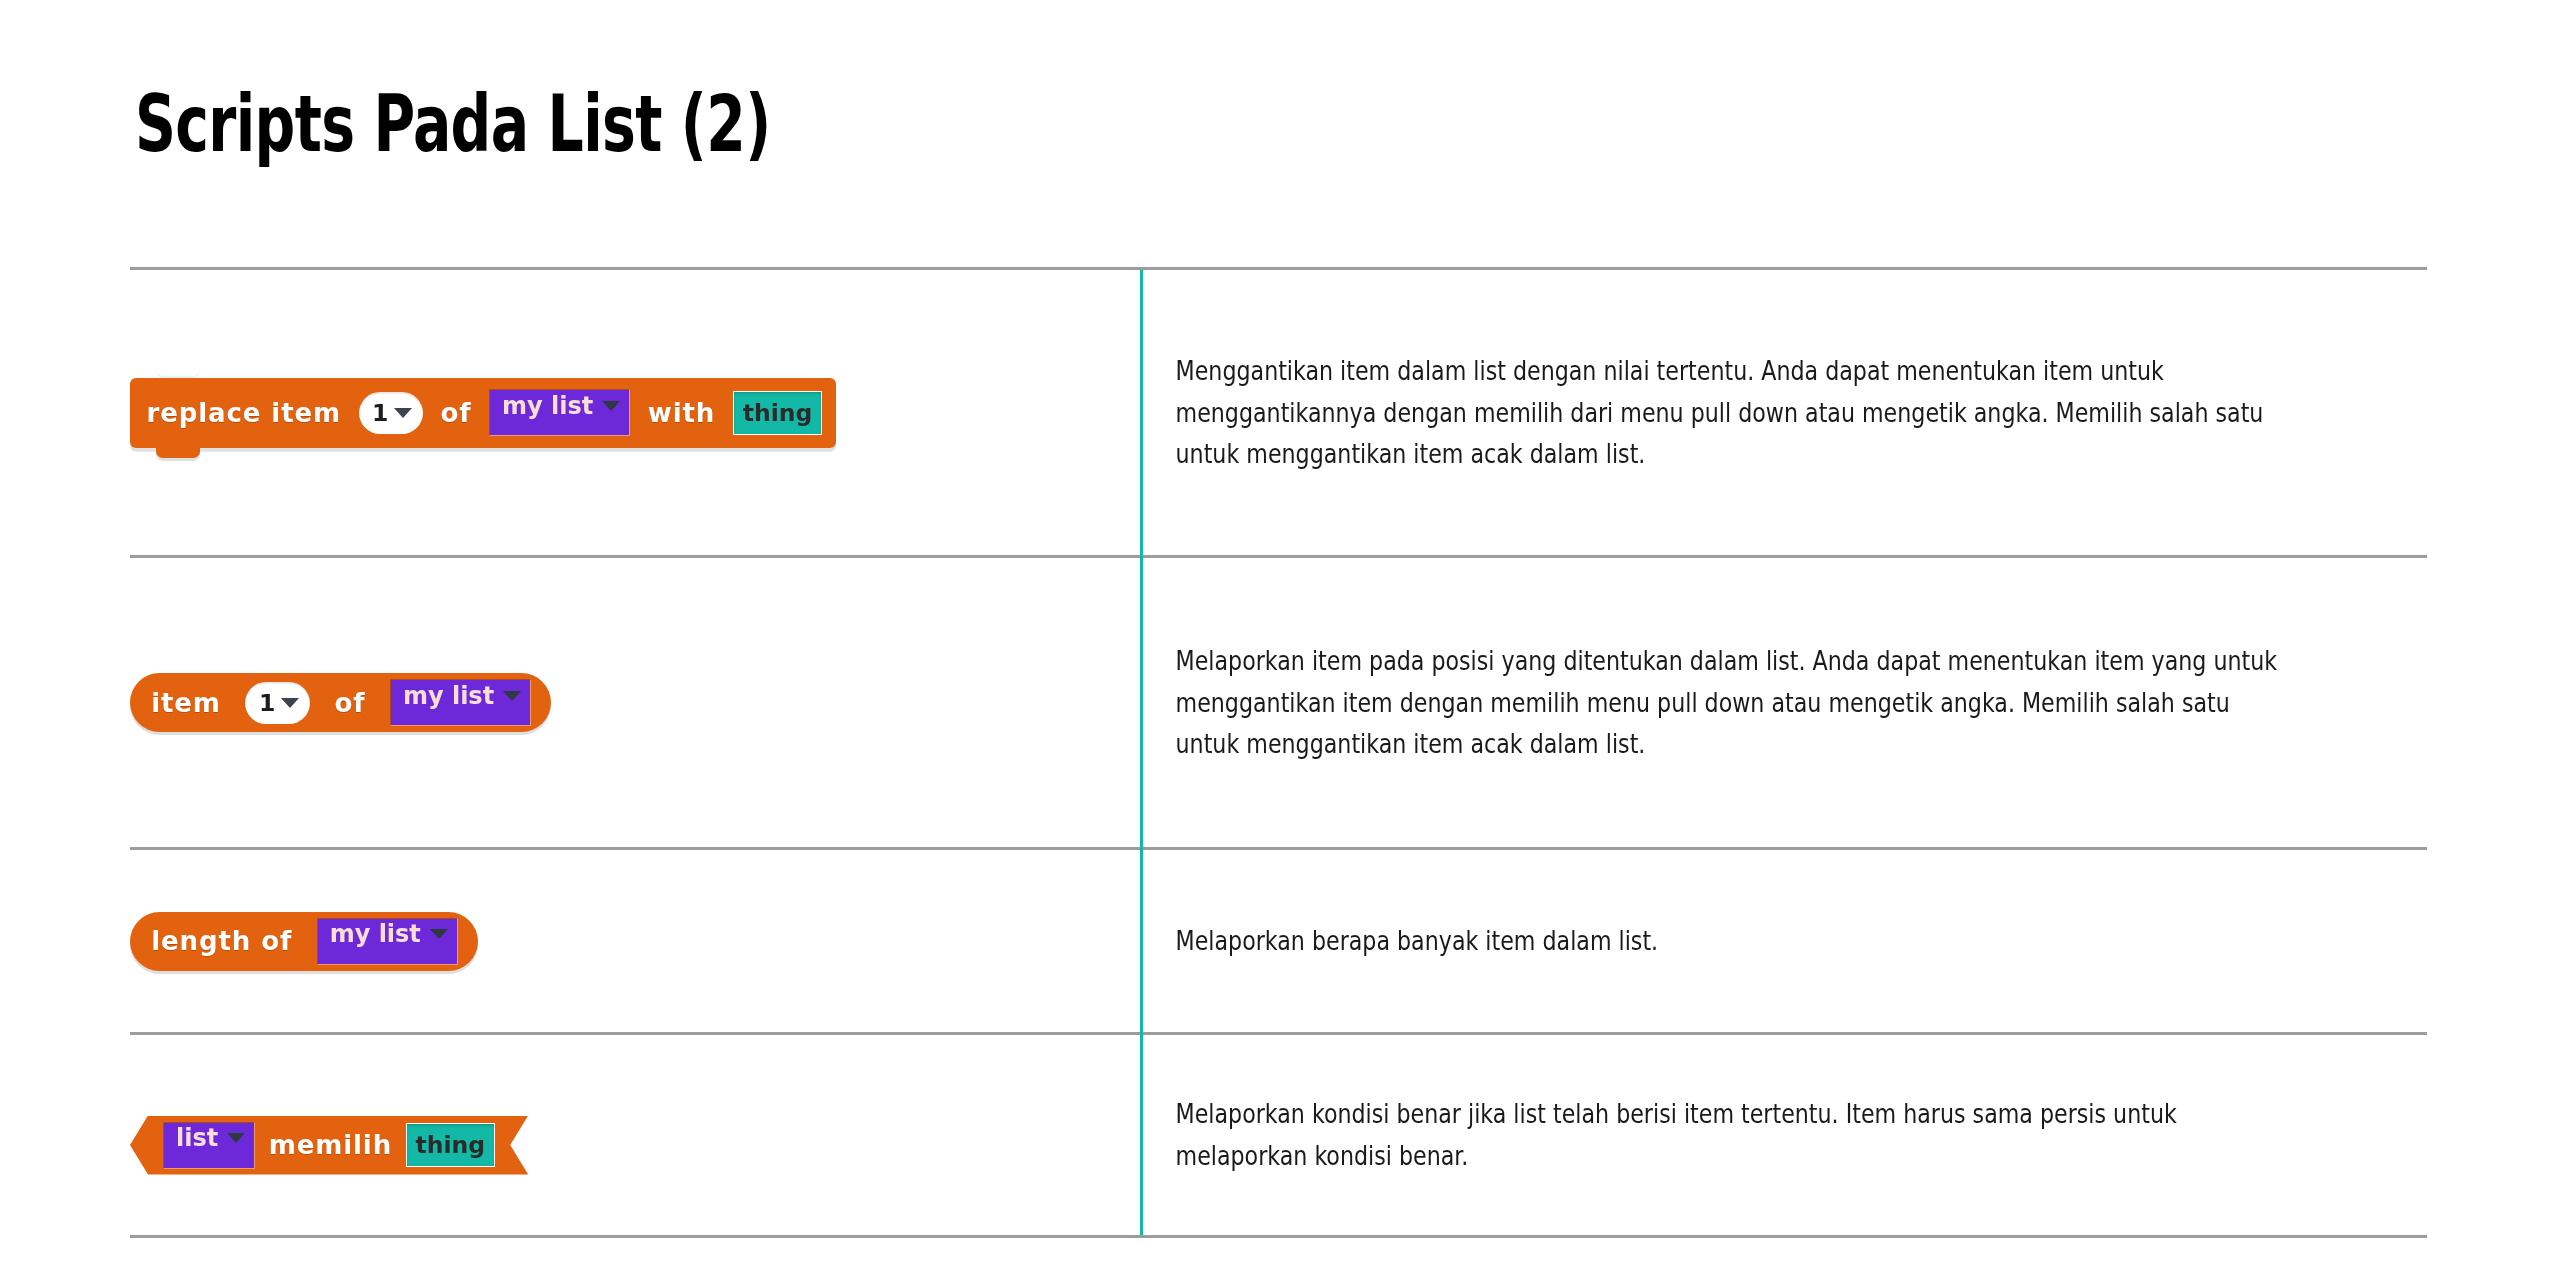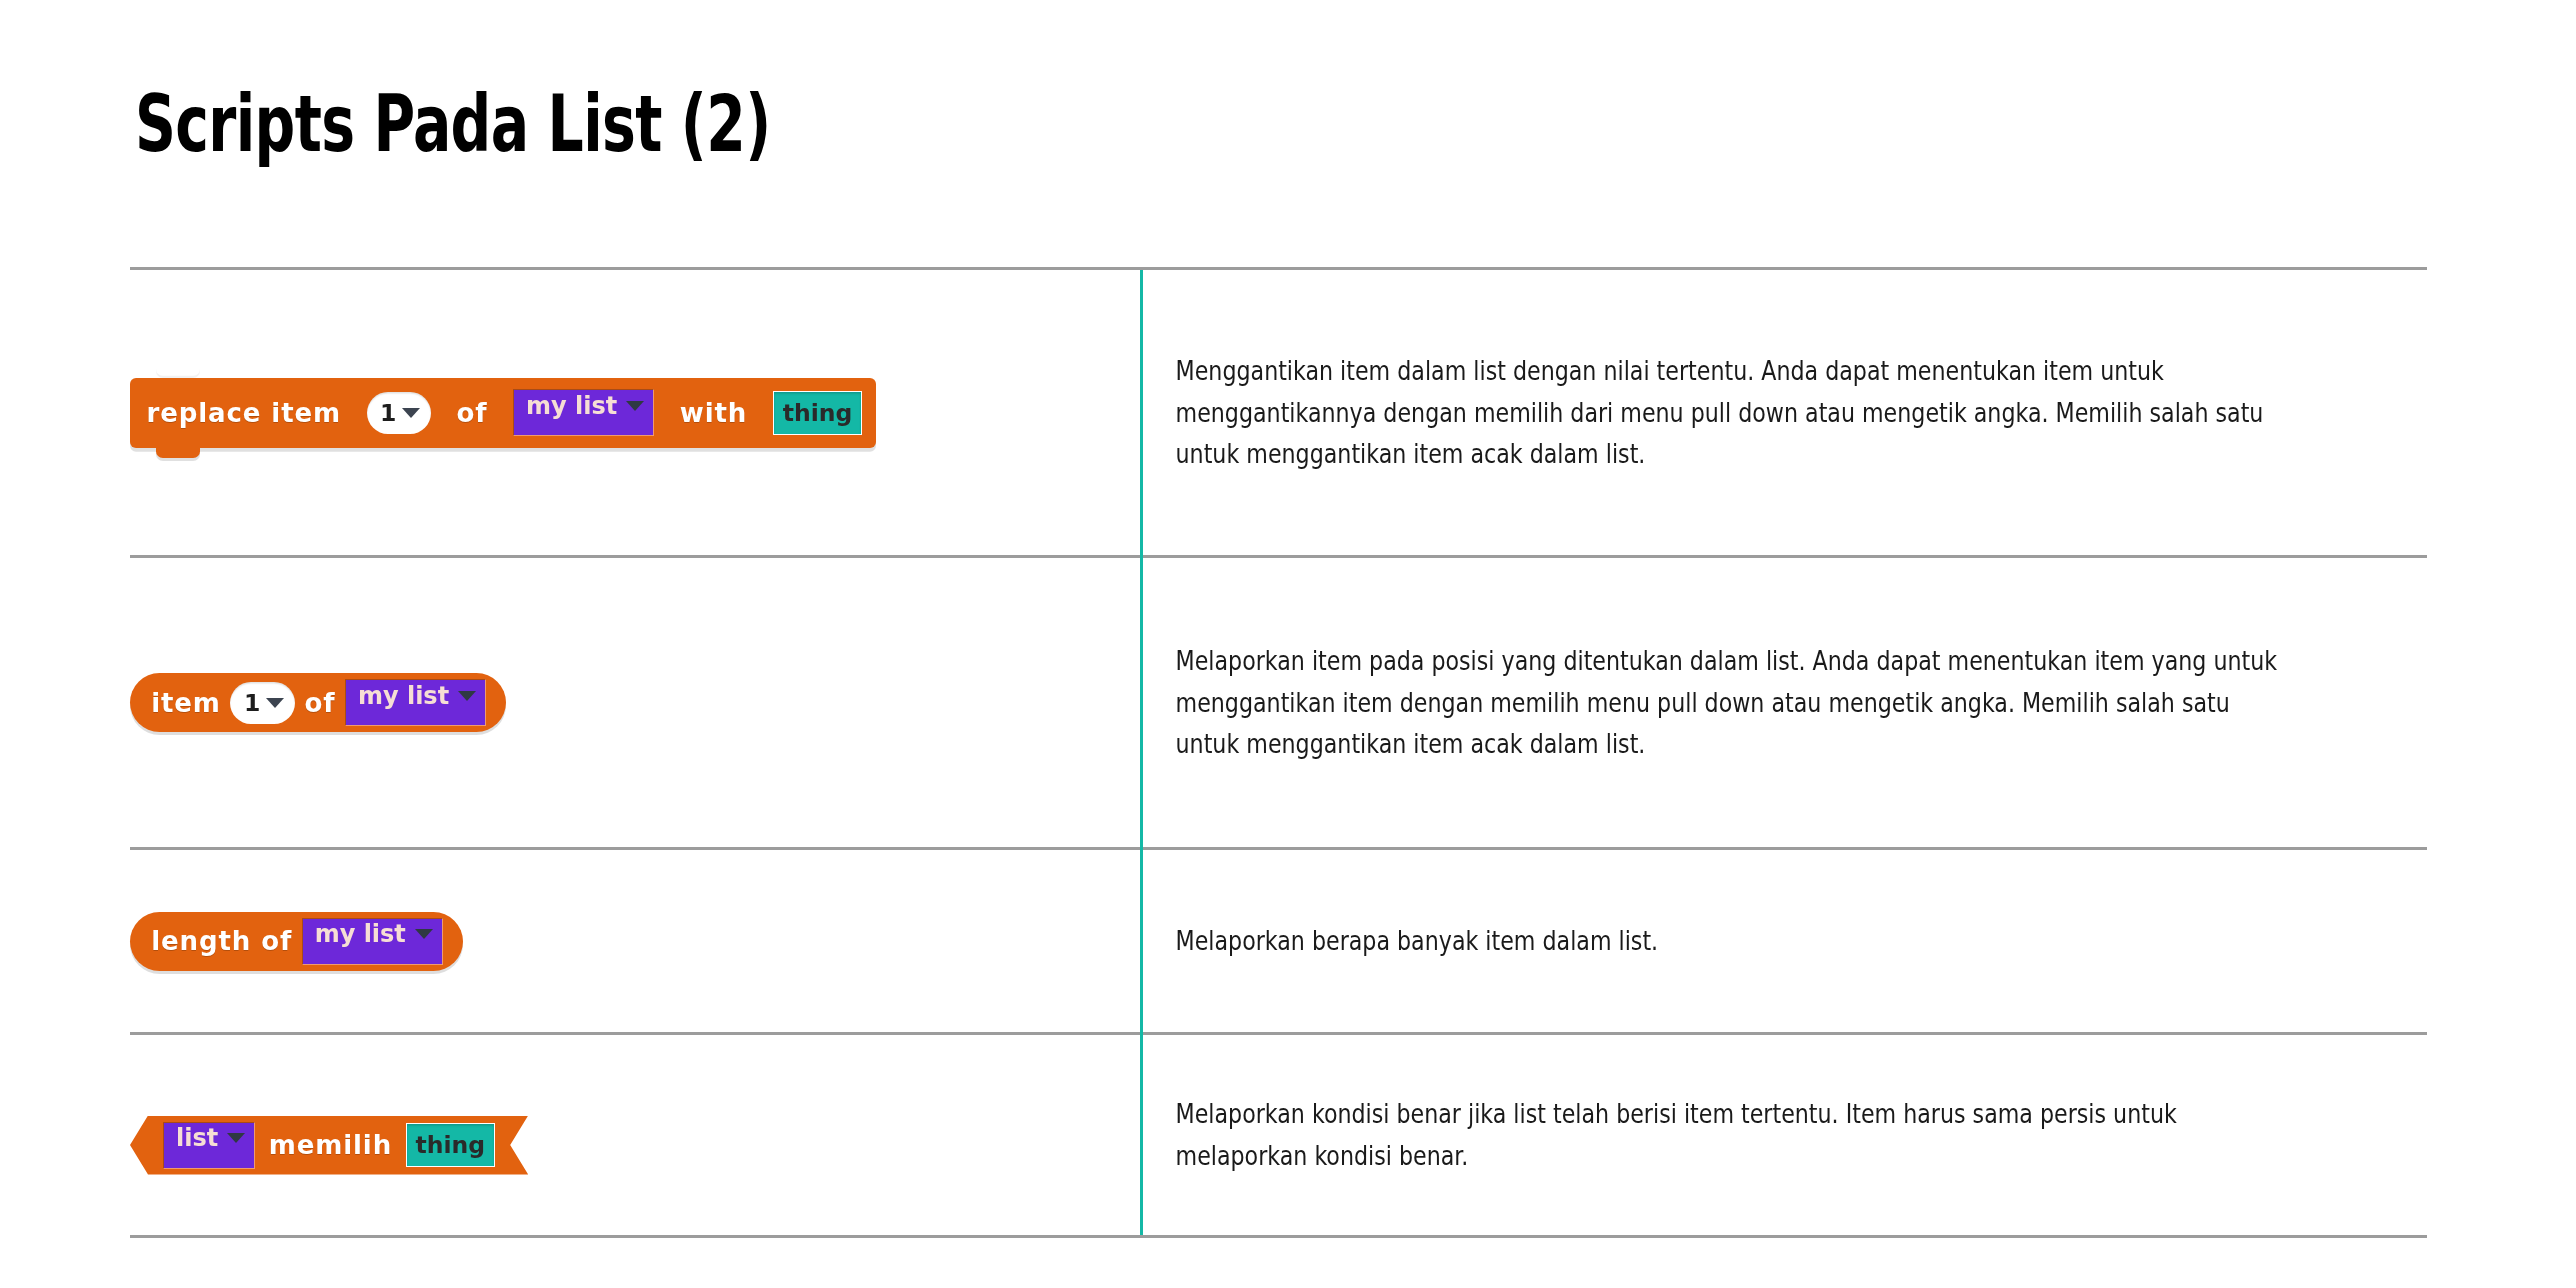--- a/index.html
+++ b/index.html
@@ -86,21 +86,21 @@
     padding: 0 1.5px;
     text-shadow: 0 0.8px 0 rgba(0,0,0,0.20);
     letter-spacing: 0.9px;
   }
 
   
   .sb-stack {
     height: 70px;
     padding: 0 13.6px 0 15px;
     border-radius: 6px;
-    gap: 24px;
+    gap: 16px;
     box-shadow: 0 3.8px 0 rgba(0,0,0,0.12);
   }
   .sb-stack .notch-top,
   .sb-stack .notch-bot {
     position: absolute;
     left: 26px;
     width: 44px;
     height: 10.6px;
     background: #e2620f;
   }
@@ -115,21 +115,21 @@
     background: #e2620f;
     border-radius: 0 0 6.8px 6.8px;
     box-shadow: 0 3px 0 rgba(0,0,0,0.12);
   }
 
   
   .sb-reporter {
     height: 59px;
     padding: 0 19.7px;
     border-radius: 32px;
-    gap: 8px;
+    gap: 23px;
     box-shadow: 0 3px 0 rgba(0,0,0,0.13);
   }
 
   
   .sb-boolean {
     height: 59px;
     padding: 0 33px;
     gap: 12px;
     background: transparent;
     margin-top: 20px;

